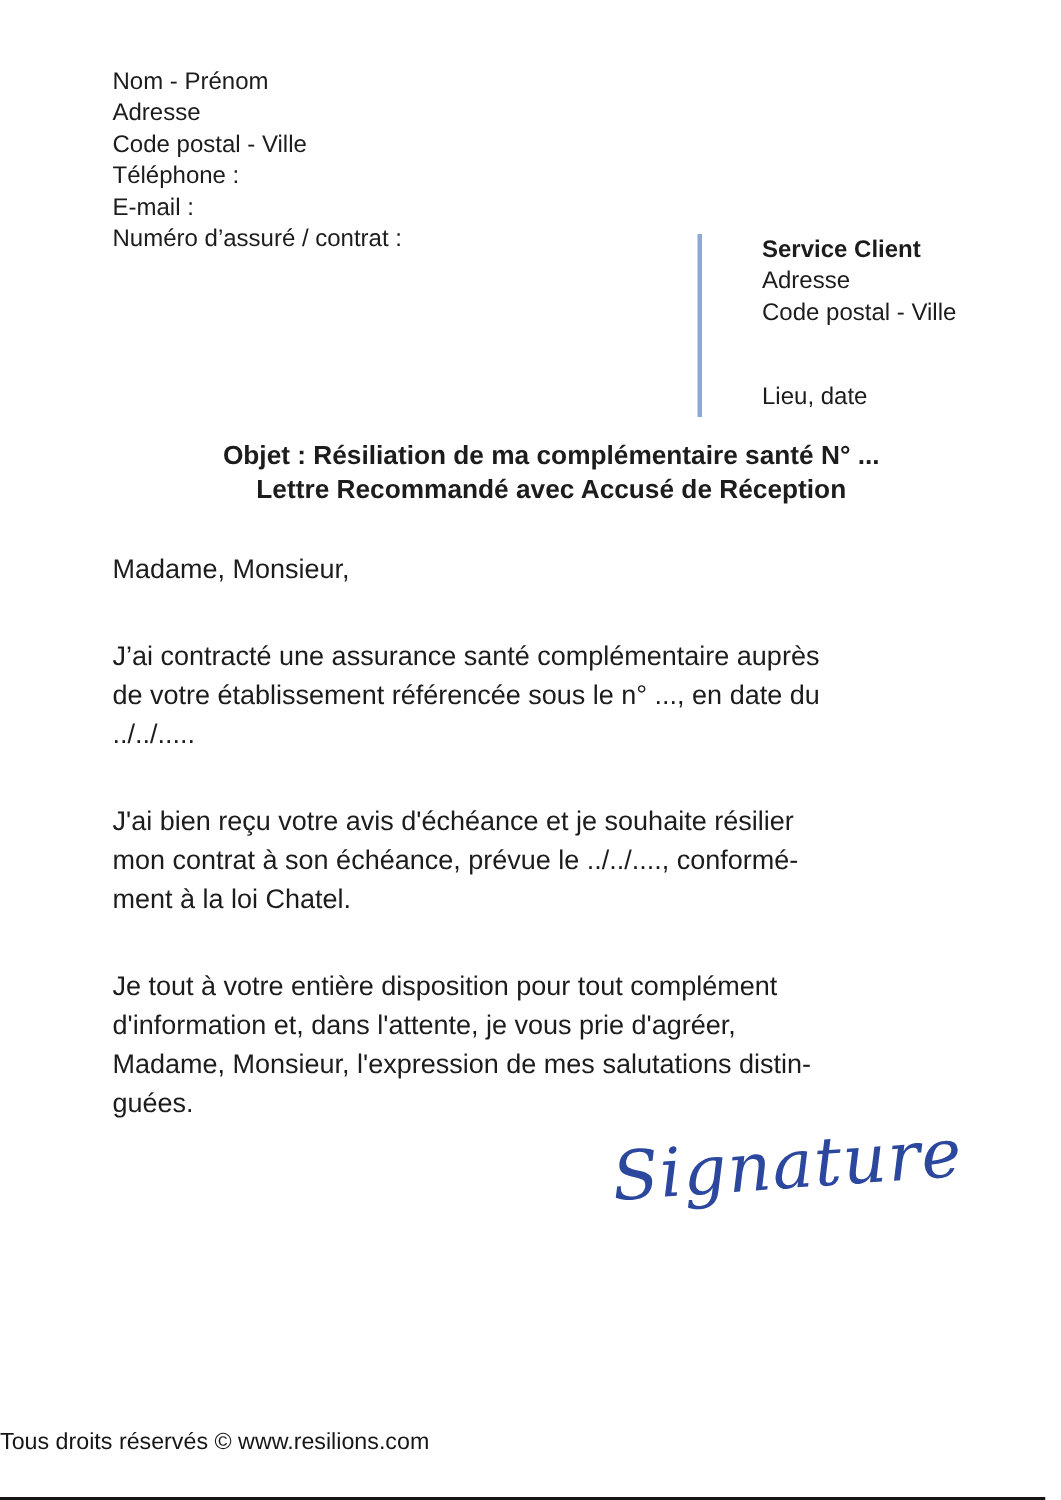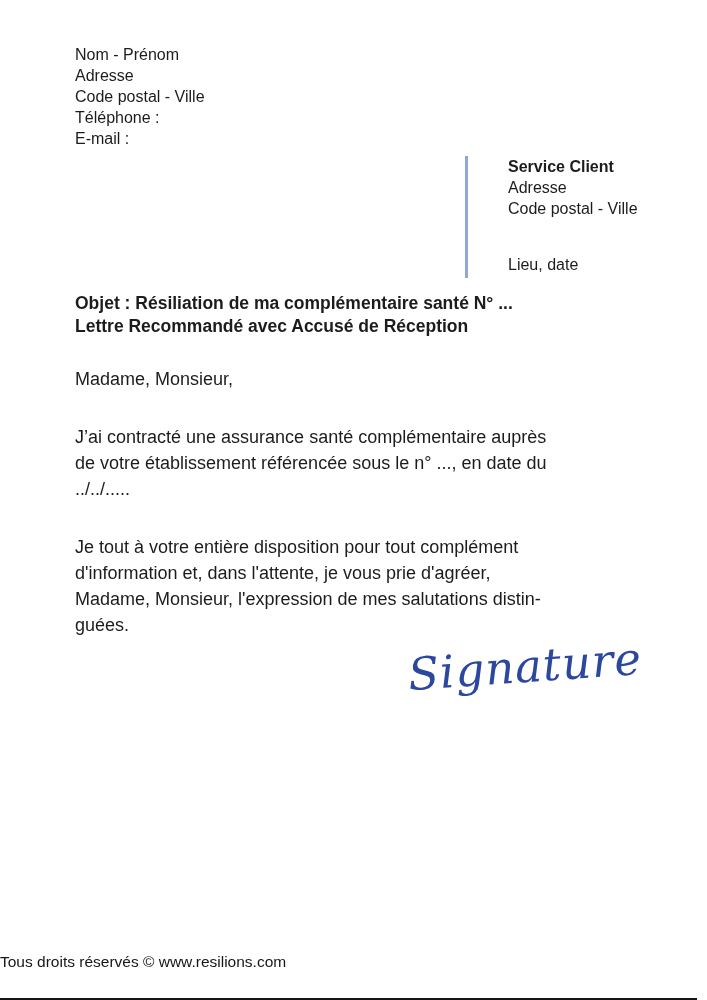--- a/index.html
+++ b/index.html
@@ -56,21 +56,21 @@
     top: 292px;
     width: 585px;
     font-size: 18px;
     line-height: 26px;
   }
   .subject {
     font-weight: bold;
     font-size: 17.5px;
     line-height: 23px;
   }
-  .subject div { white-space: nowrap; }
+  .subject div { white-space: nowrap; text-align: center; }
   .salutation { margin-top: 28px; }
   .paragraph { margin-top: 32px; }
   .paragraph:first-of-type { margin-top: 26px; }
   .paragraph div { white-space: nowrap; }
 
   
   .signature-area {
     margin-top: 2px;
     text-align: right;
     padding-right: 18px;
@@ -109,20 +109,21 @@
 <body>
 
 <div class="page">
 
   <div class="sender">
     <div>Nom - Prénom</div>
     <div>Adresse</div>
     <div>Code postal - Ville</div>
     <div>Téléphone :</div>
     <div>E-mail :</div>
+    <div>Numéro d’assuré / contrat :</div>
   </div>
 
   <div class="recipient-wrap">
     <div class="accent-bar"></div>
     <div class="recipient">
       <div class="name">Service Client</div>
       <div>Adresse</div>
       <div>Code postal - Ville</div>
       <div class="place-date">Lieu, date</div>
     </div>
@@ -136,20 +137,25 @@
     </div>
 
     <div class="salutation">Madame, Monsieur,</div>
 
     <div class="paragraph">
       <div>J’ai contracté une assurance santé complémentaire auprès</div>
       <div>de votre établissement référencée sous le n° ..., en date du</div>
       <div>../../.....</div>
     </div>
 
+    <div class="paragraph">
+      <div>J'ai bien reçu votre avis d'échéance et je souhaite résilier</div>
+      <div>mon contrat à son échéance, prévue le ../../...., conformé-</div>
+      <div>ment à la loi Chatel.</div>
+    </div>
 
     <div class="paragraph">
       <div>Je tout à votre entière disposition pour tout complément</div>
       <div>d'information et, dans l'attente, je vous prie d'agréer,</div>
       <div>Madame, Monsieur, l'expression de mes salutations distin-</div>
       <div>guées.</div>
     </div>
 
     <div class="signature-area">
       <span class="signature-script">Signature</span>

